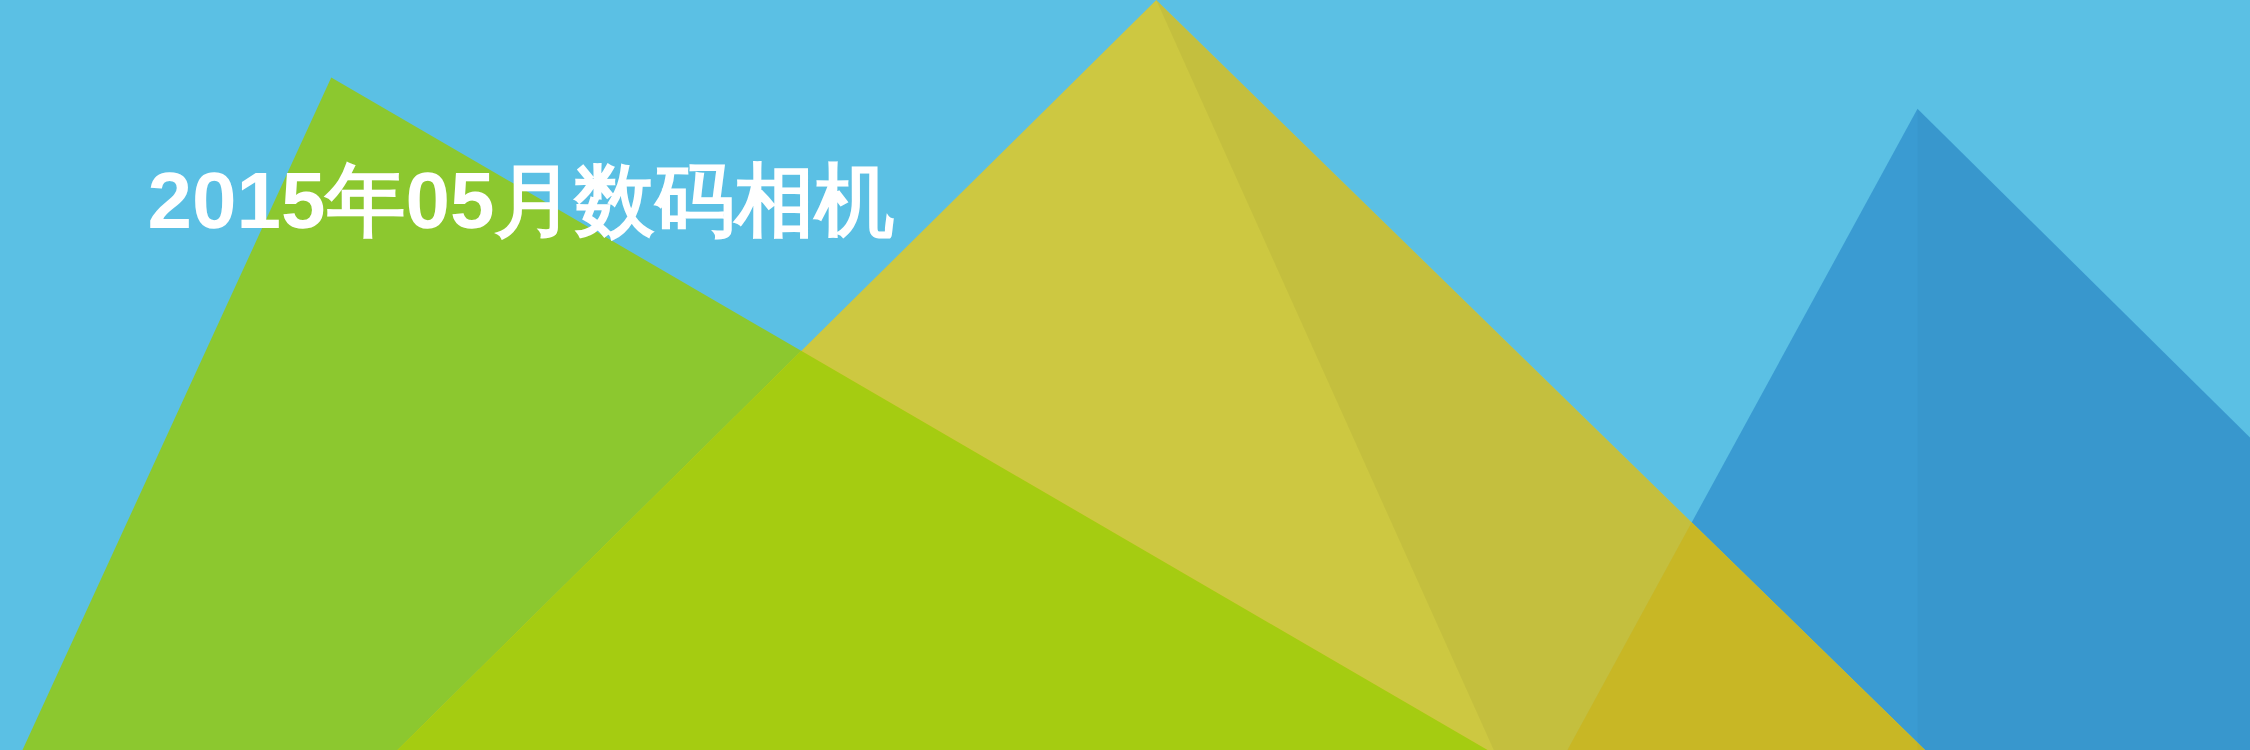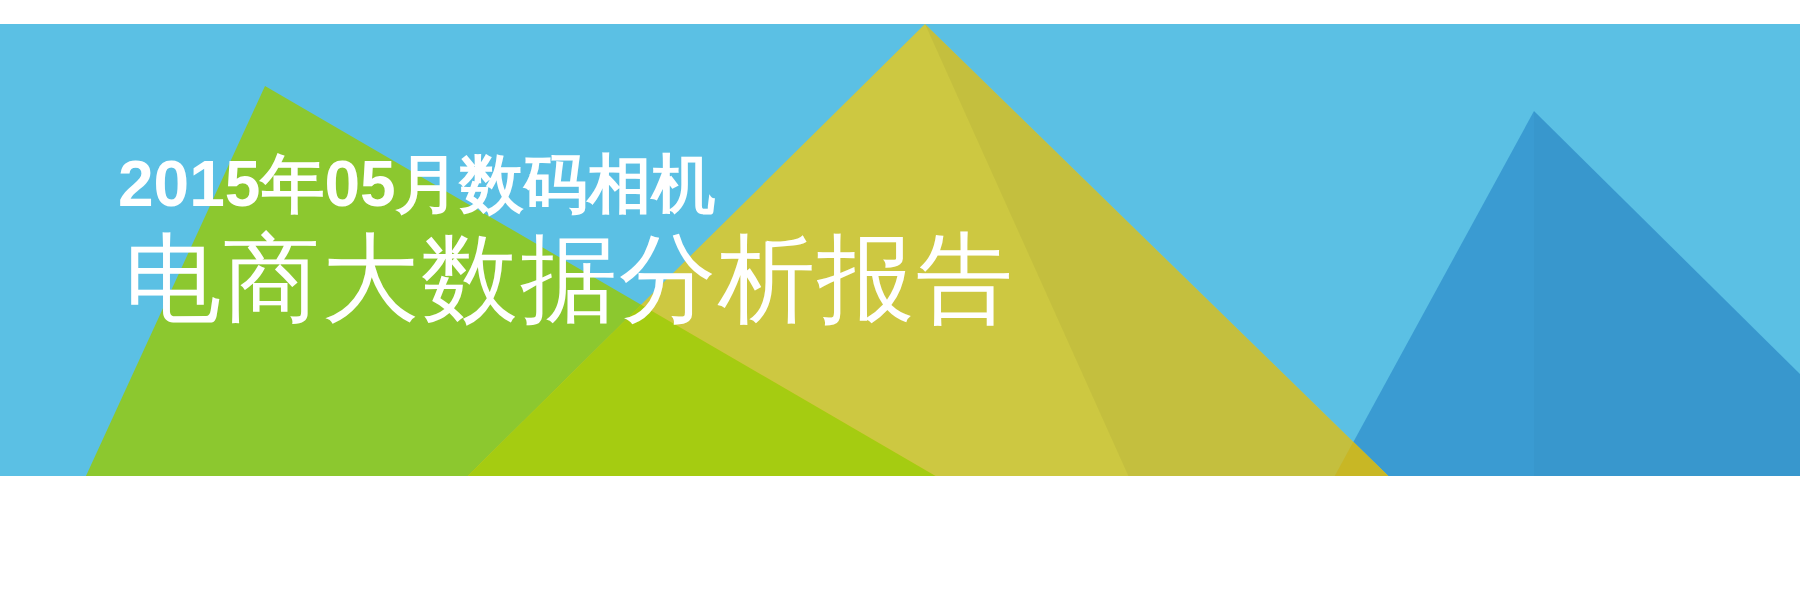--- a/index.html
+++ b/index.html
@@ -3,24 +3,23 @@
 <meta charset="utf-8">
 <style>
   html, body {
     margin: 0;
     padding: 0;
     background: #ffffff;
   }
   #banner {
     position: relative;
     width: 1800px;
-    height: 452px;
+    height: 600px;
     overflow: hidden;
     font-family: "Liberation Sans", "DejaVu Sans", sans-serif;
-    margin-top: 24px;
   }
   #bg-svg {
     position: absolute;
     left: 0;
     top: 0;
     width: 1800px;
     height: 600px;
     display: block;
   }
   #title-block {
@@ -96,16 +95,15 @@
     </g>
 
     <g clip-path="url(#clip-blue)">
       <polygon points="1534,87 1800,350 1800,600 1534,600" fill="#000000" fill-opacity="0.02"></polygon>
     </g>
 
   </svg>
 
   <div id="title-block">
     <div class="title-line-1">2015年05月数码相机</div>
-    <div class="title-line-2">电商大数据分析报告</div>
   </div>
 
 </div>
 
 </body></html>

